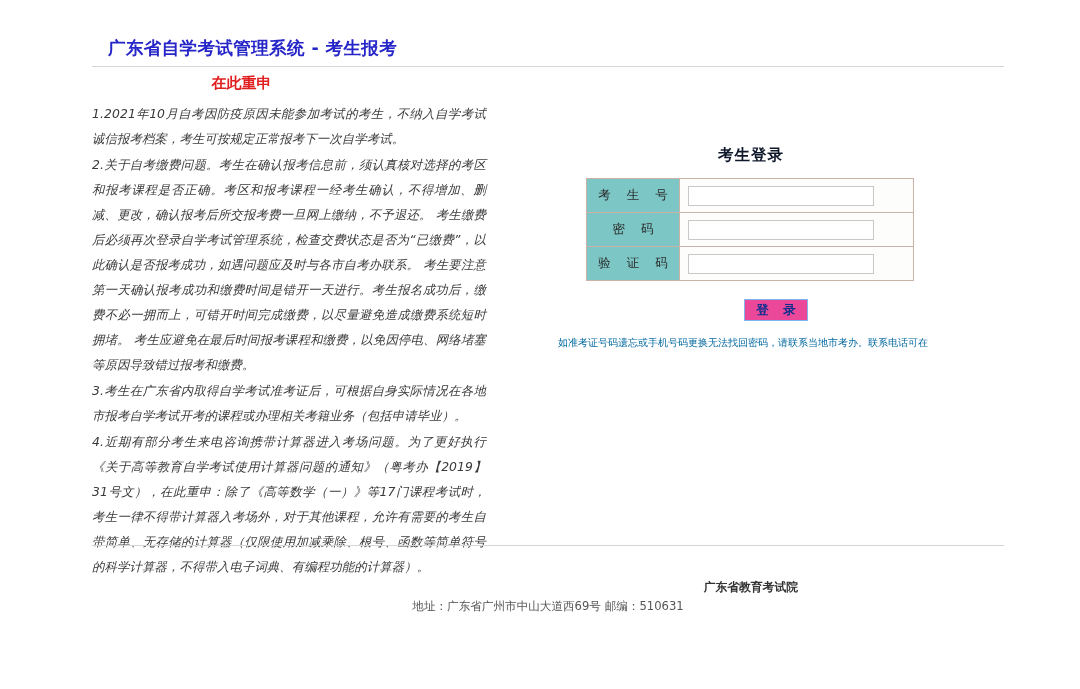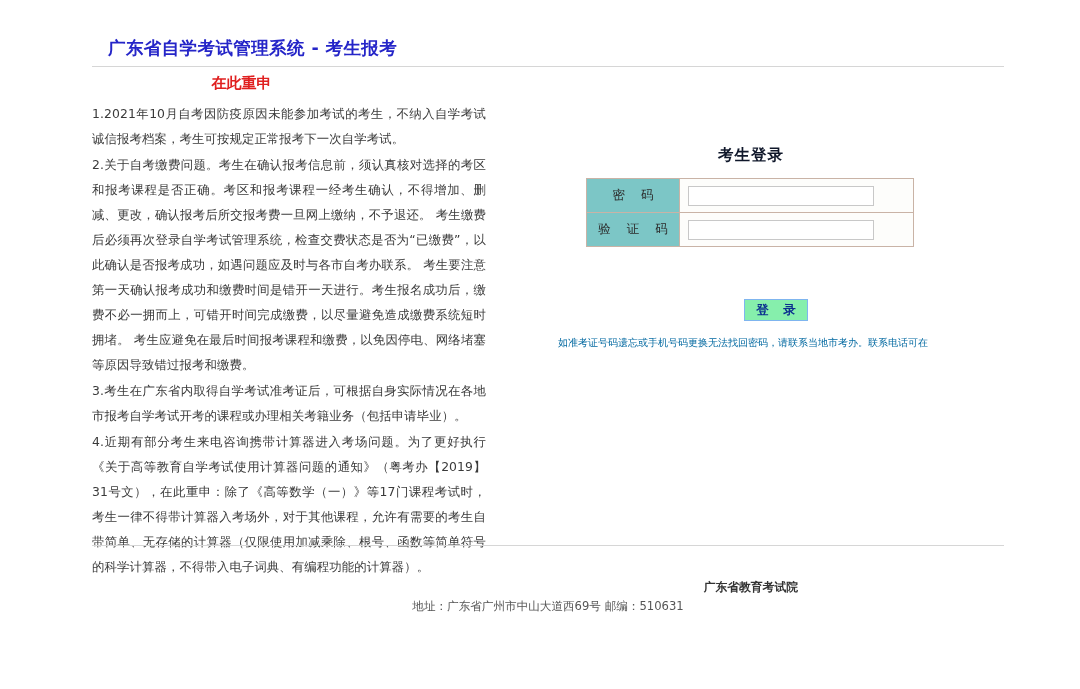--- a/index.html
+++ b/index.html
@@ -59,20 +59,21 @@
     padding-right: 95px;
   }
   .notice p {
     margin: 0 0 1px 0;
     font-size: 12.4px;
     line-height: 25px;
     color: #3a3a3a;
     text-align: justify;
     text-justify: inter-ideograph;
     letter-spacing: 0.1px;
+    font-style: italic;
   }
 
   
   .login-heading {
     position: absolute;
     left: 578px;
     top: 145px;
     width: 330px;
     text-align: center;
     font-size: 15.5px;
@@ -120,21 +121,21 @@
     padding: 0 4px;
     box-sizing: border-box;
   }
 
   .login-btn {
     position: absolute;
     left: 736px;
     top: 299px;
     width: 64px;
     height: 22px;
-    background: #86efac;
+    background: #ec4899;
     border: 1px solid #7fb5ef;
     color: #0b2f8f;
     font-size: 12.5px;
     font-weight: bold;
     letter-spacing: 5px;
     text-indent: 5px;
     text-align: center;
     line-height: 20px;
     cursor: pointer;
     font-family: "DejaVu Sans", "Liberation Sans", sans-serif;
@@ -192,20 +193,26 @@
     <p>1.2021年10月自考因防疫原因未能参加考试的考生，不纳入自学考试诚信报考档案，考生可按规定正常报考下一次自学考试。</p>
     <p>2.关于自考缴费问题。考生在确认报考信息前，须认真核对选择的考区和报考课程是否正确。考区和报考课程一经考生确认，不得增加、删减、更改，确认报考后所交报考费一旦网上缴纳，不予退还。 考生缴费后必须再次登录自学考试管理系统，检查交费状态是否为“已缴费”，以此确认是否报考成功，如遇问题应及时与各市自考办联系。 考生要注意第一天确认报考成功和缴费时间是错开一天进行。考生报名成功后，缴费不必一拥而上，可错开时间完成缴费，以尽量避免造成缴费系统短时拥堵。 考生应避免在最后时间报考课程和缴费，以免因停电、网络堵塞等原因导致错过报考和缴费。</p>
     <p>3.考生在广东省内取得自学考试准考证后，可根据自身实际情况在各地市报考自学考试开考的课程或办理相关考籍业务（包括申请毕业）。</p>
     <p>4.近期有部分考生来电咨询携带计算器进入考场问题。为了更好执行《关于高等教育自学考试使用计算器问题的通知》（粤考办【2019】31号文），在此重申：除了《高等数学（一）》等17门课程考试时，考生一律不得带计算器入考场外，对于其他课程，允许有需要的考生自带简单、无存储的计算器（仅限使用加减乘除、根号、函数等简单符号的科学计算器，不得带入电子词典、有编程功能的计算器）。</p>
   </div>
 
   <div class="login-heading">考生登录</div>
 
   <table class="login-table">
     <tbody>
+        <tr>
+      <td class="lbl">考 生 号</td>
+      <td class="fld">
+        <input class="box" type="text" value="" style="">
+      </td>
+    </tr>
     <tr>
       <td class="lbl">密    码</td>
       <td class="fld">
         <input class="box" type="password" value="" style="">
       </td>
     </tr>
     <tr>
       <td class="lbl">验 证 码</td>
       <td class="fld">
         <input class="box" type="text" value="" style="">

